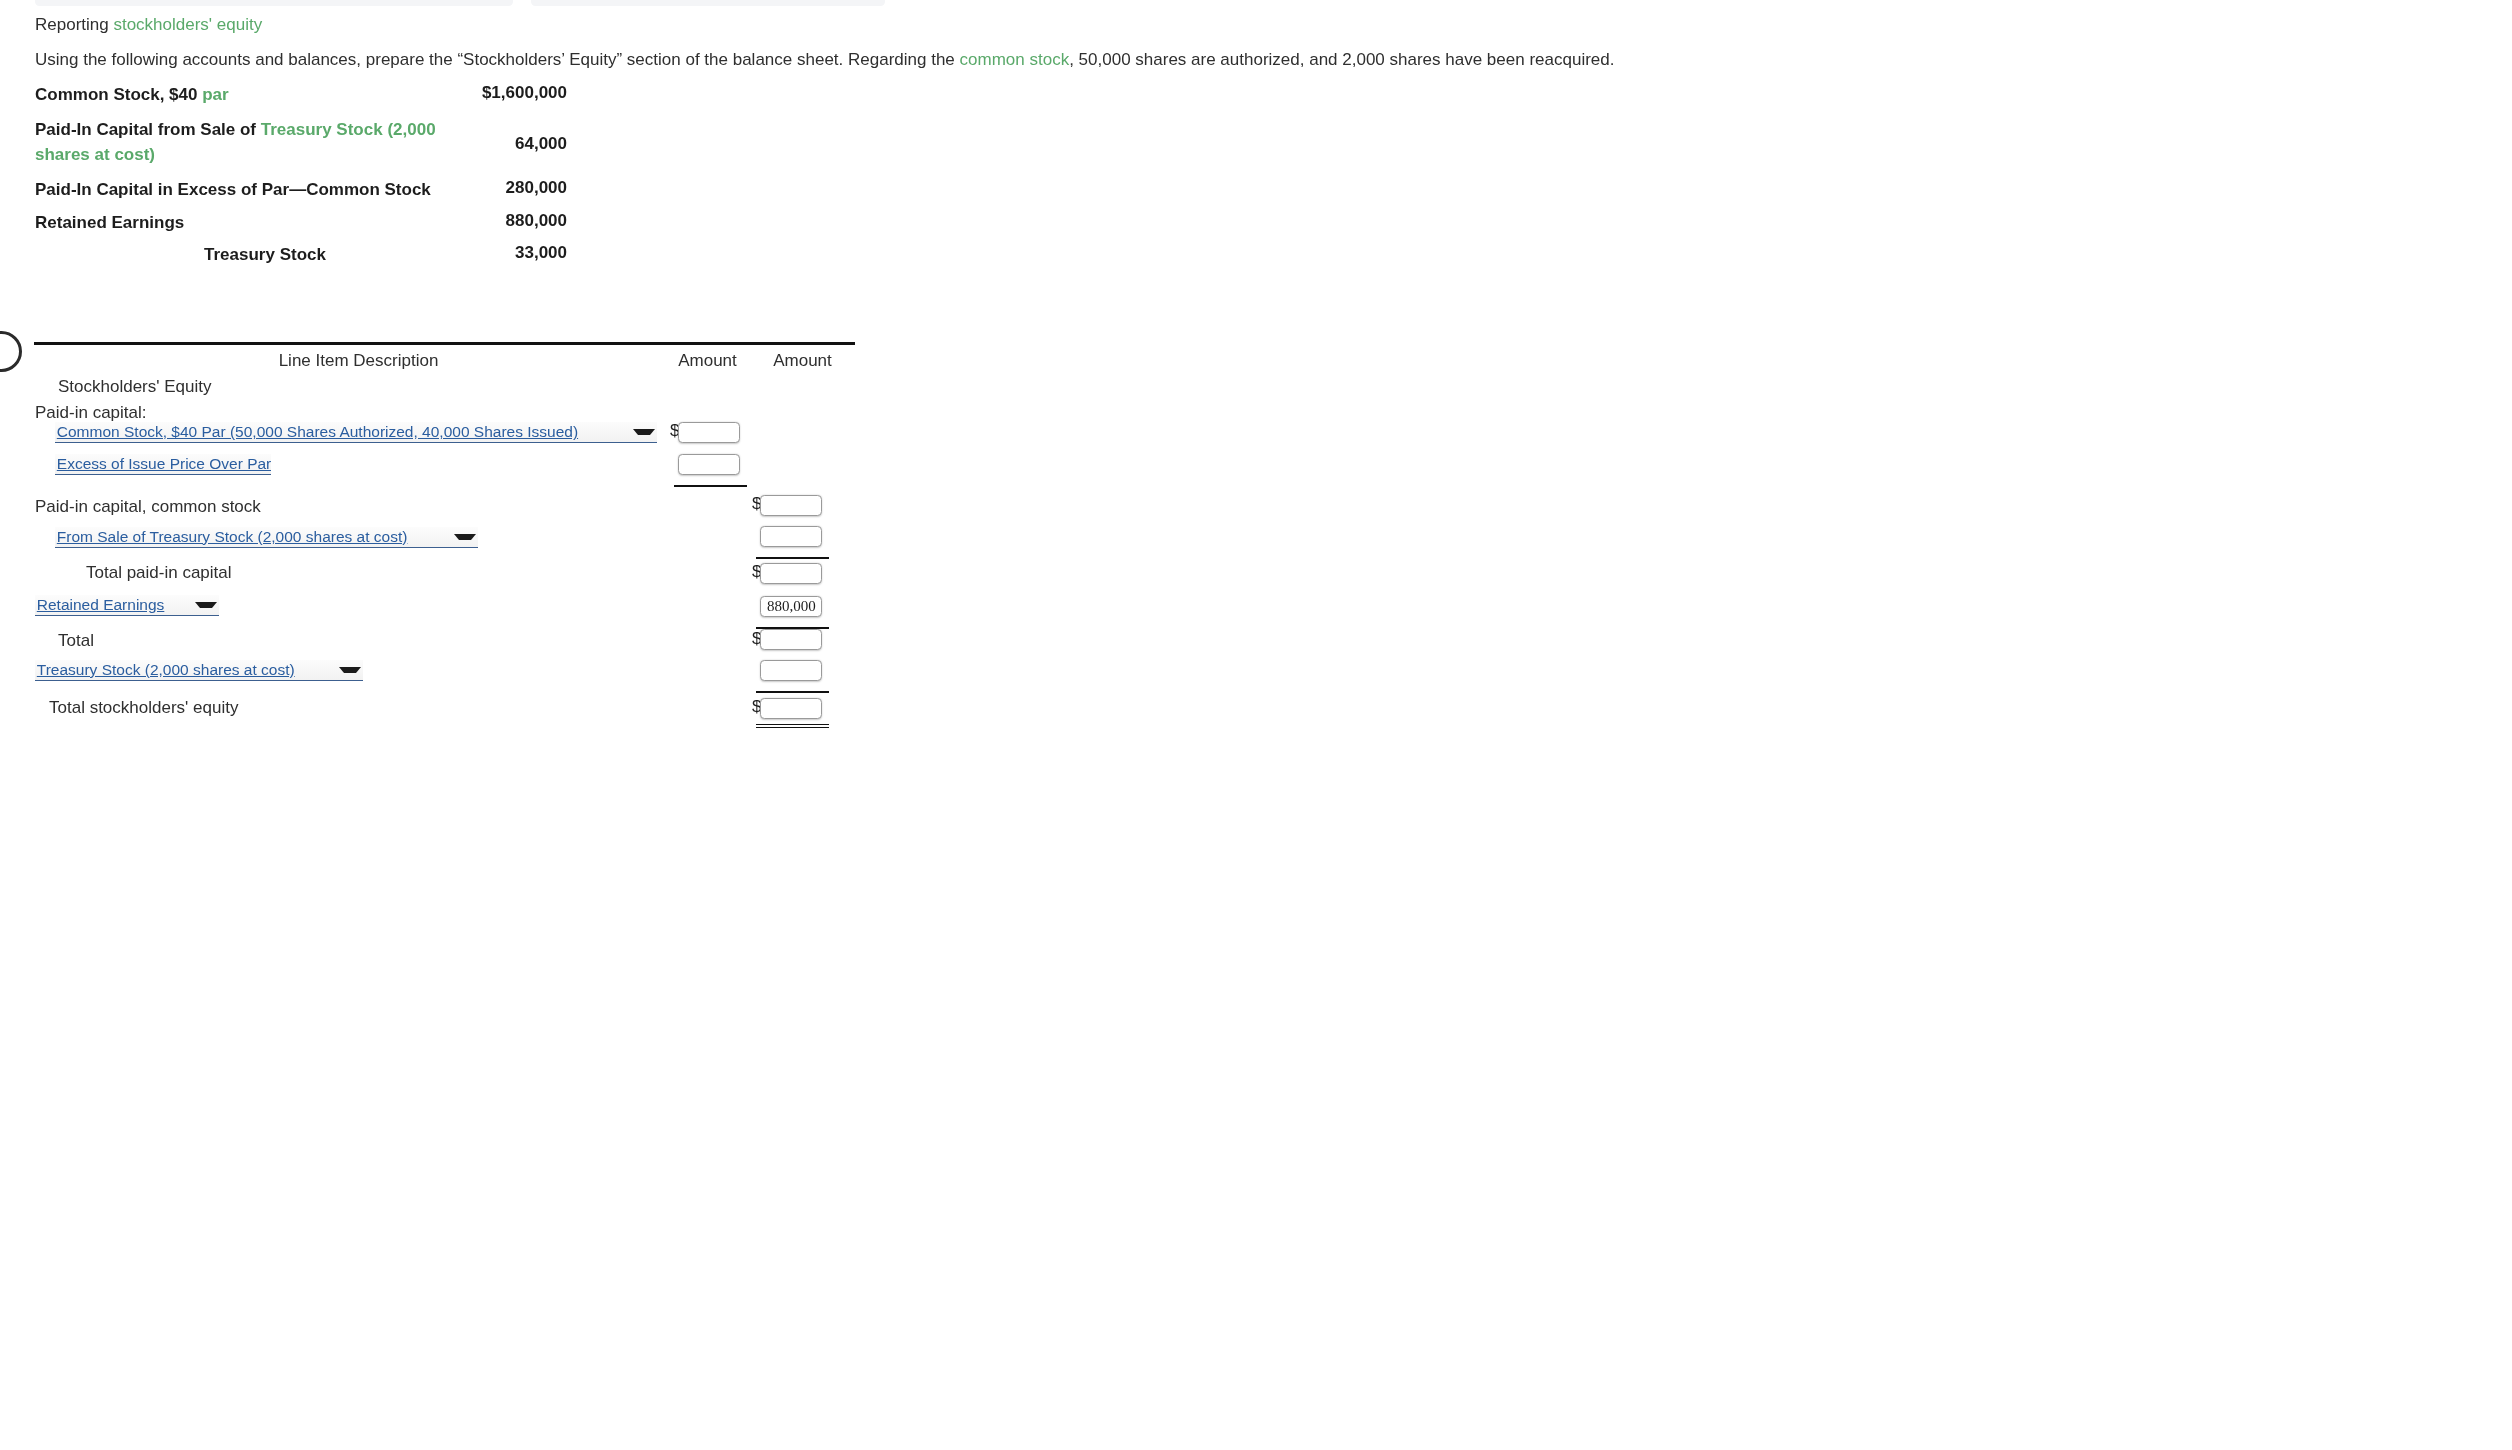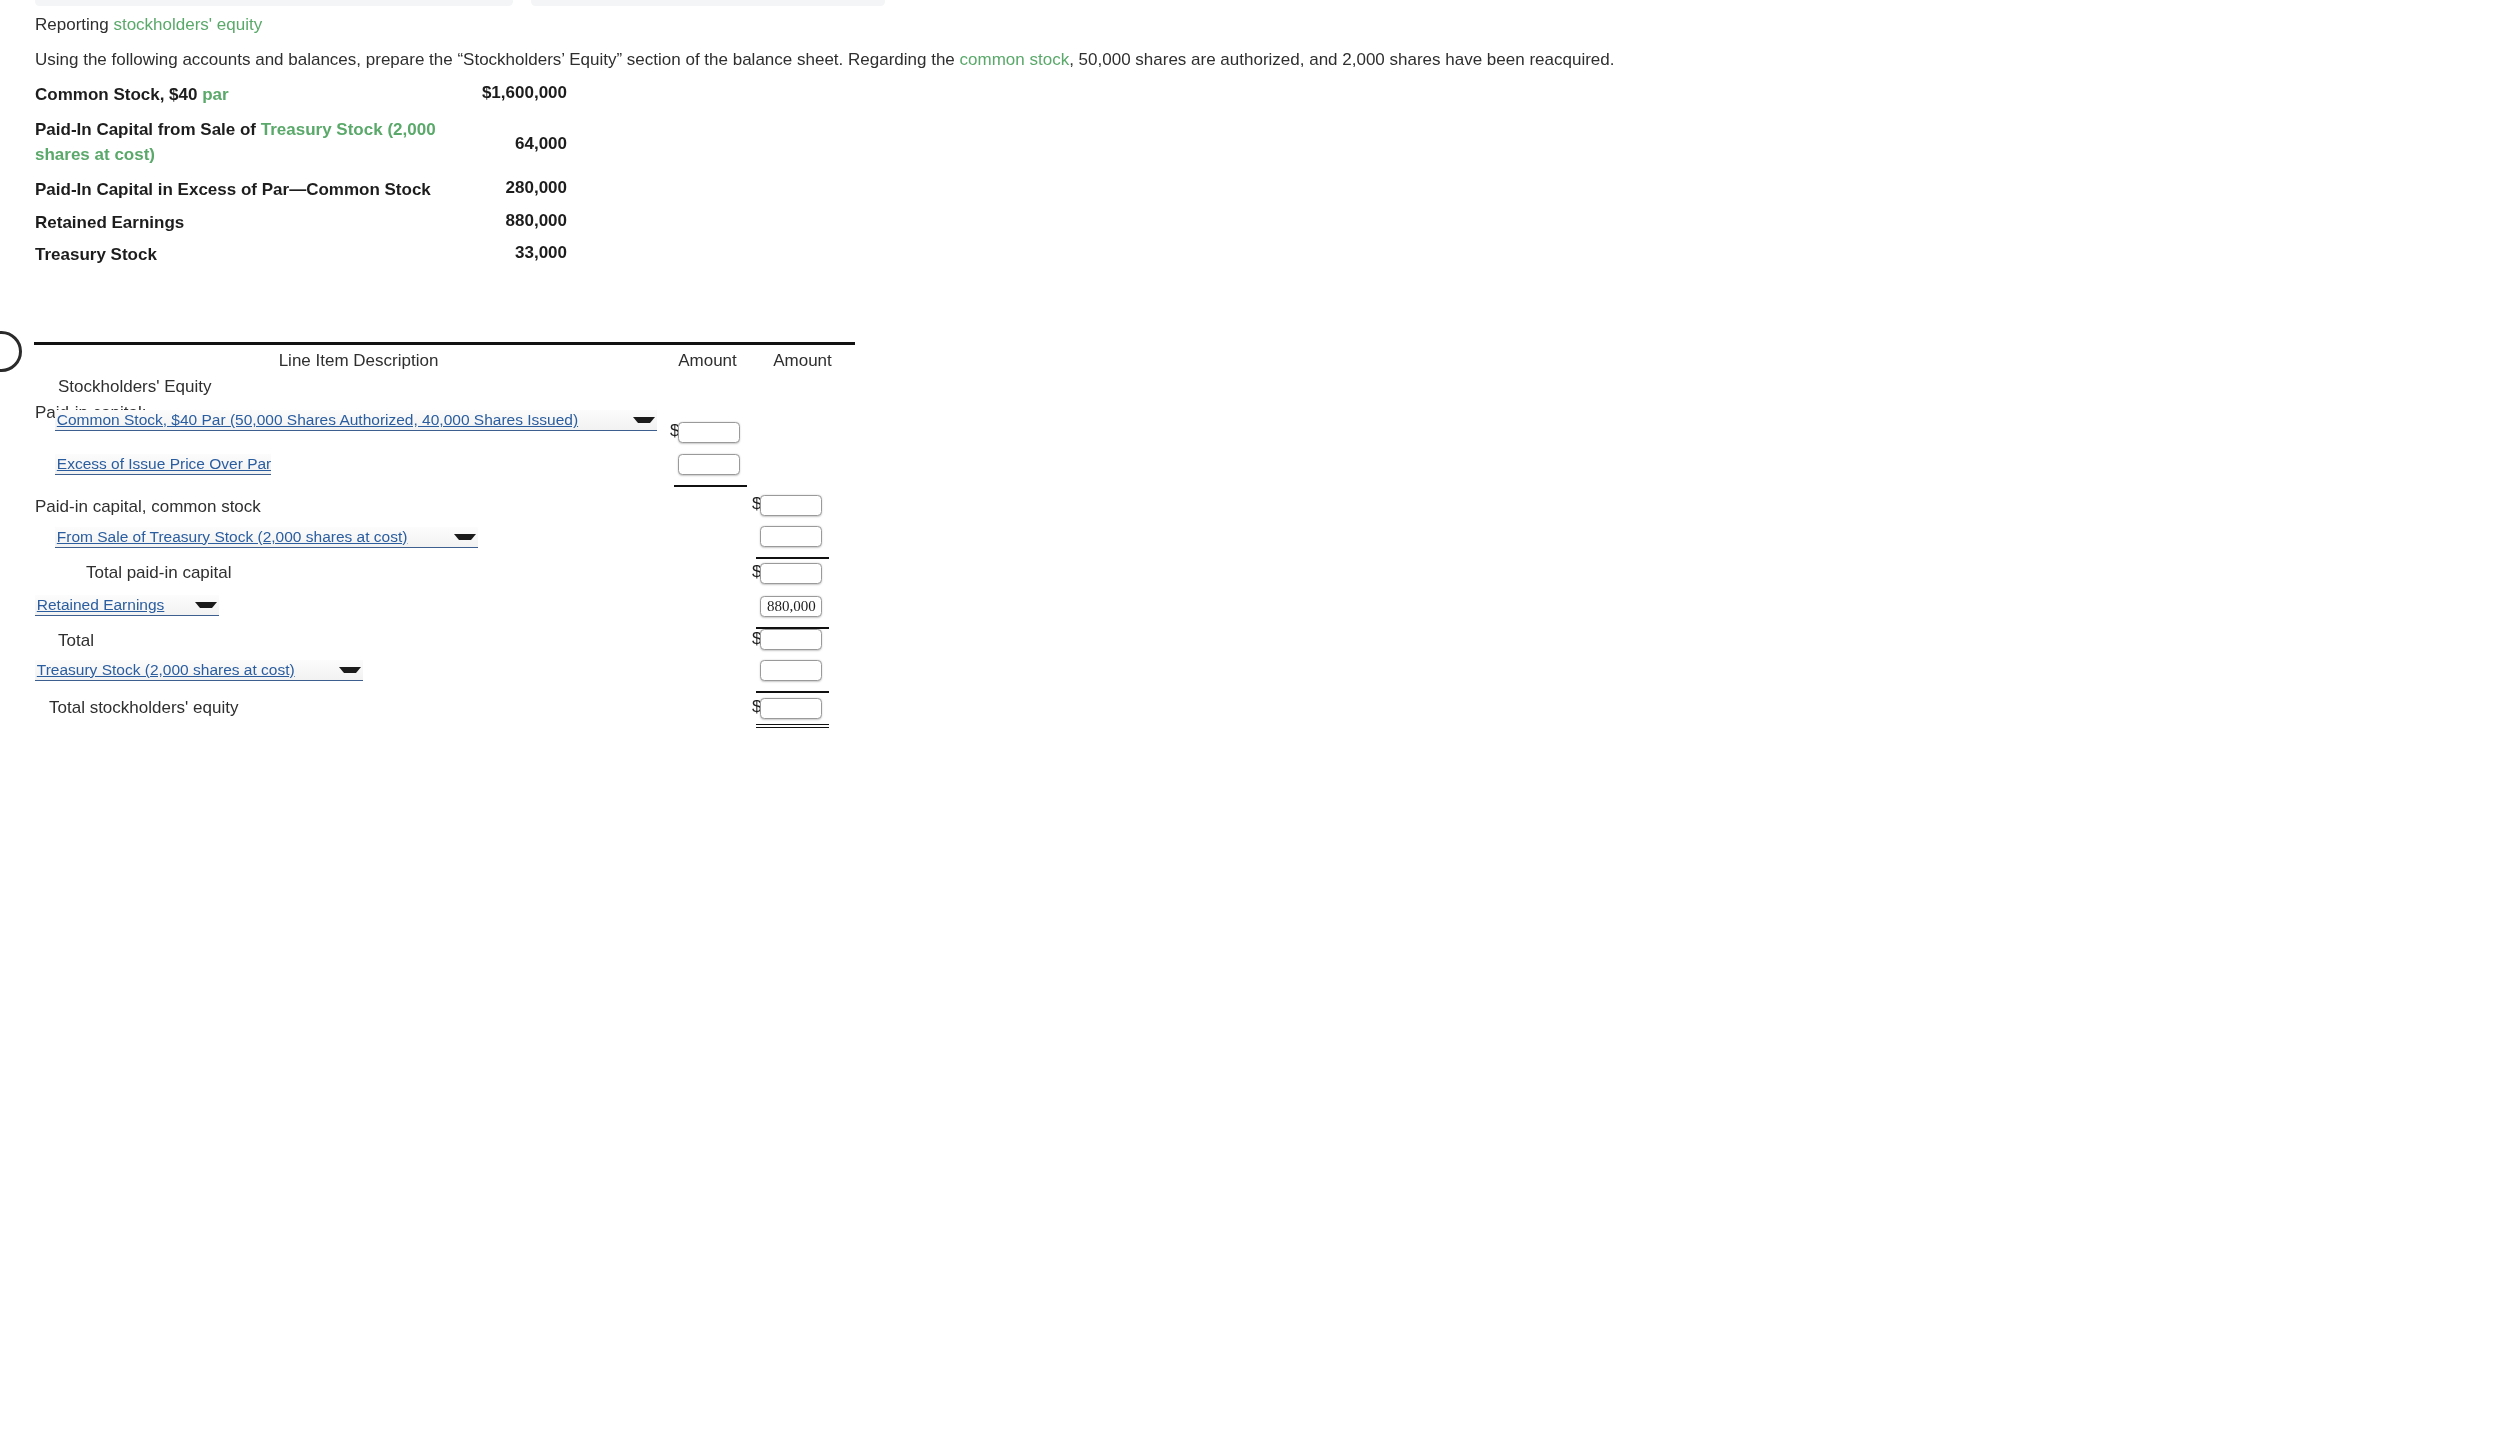--- a/index.html
+++ b/index.html
@@ -117,37 +117,37 @@
   </div>
 
   <div class="acct">
     <div class="acct-label" style="top:211px;">
       <span>Retained Earnings</span>
     </div>
     <div class="acct-amt" style="top:211px;">880,000</div>
   </div>
 
   <div class="acct">
-    <div class="acct-label" style="top:243px;">
+    <div class="acct-label" style="top:243px;text-align:center;">
       <span>Treasury Stock</span>
     </div>
     <div class="acct-amt" style="top:243px;">33,000</div>
   </div>
 
   <div class="bs-rule-top"></div>
 
   <div class="col-desc">Line Item Description</div>
   <div class="col-amt1">Amount</div>
   <div class="col-amt2">Amount</div>
 
   <div class="row-label" style="left:58px; top:377px;">Stockholders' Equity</div>
 
   <div class="row-label" style="left:35px; top:403px;">Paid-in capital:</div>
 
-  <div class="sel" style="left:55px; top:410px; width:602px;">
+  <div class="sel" style="left:55px; top:422px; width:602px;">
     <span class="sel-text">Common Stock, $40 Par (50,000 Shares Authorized, 40,000 Shares Issued)</span>
     <span class="caret"></span>
   </div>
   <div class="dollar" style="left:670px; top:421px;">$</div>
   <div class="inbox" style="left:678px; top:422px;"></div>
 
   <div class="sel" style="left:55px; top:454px; width:216px;">
     <span class="sel-text">Excess of Issue Price Over Par</span>
 
   </div>

